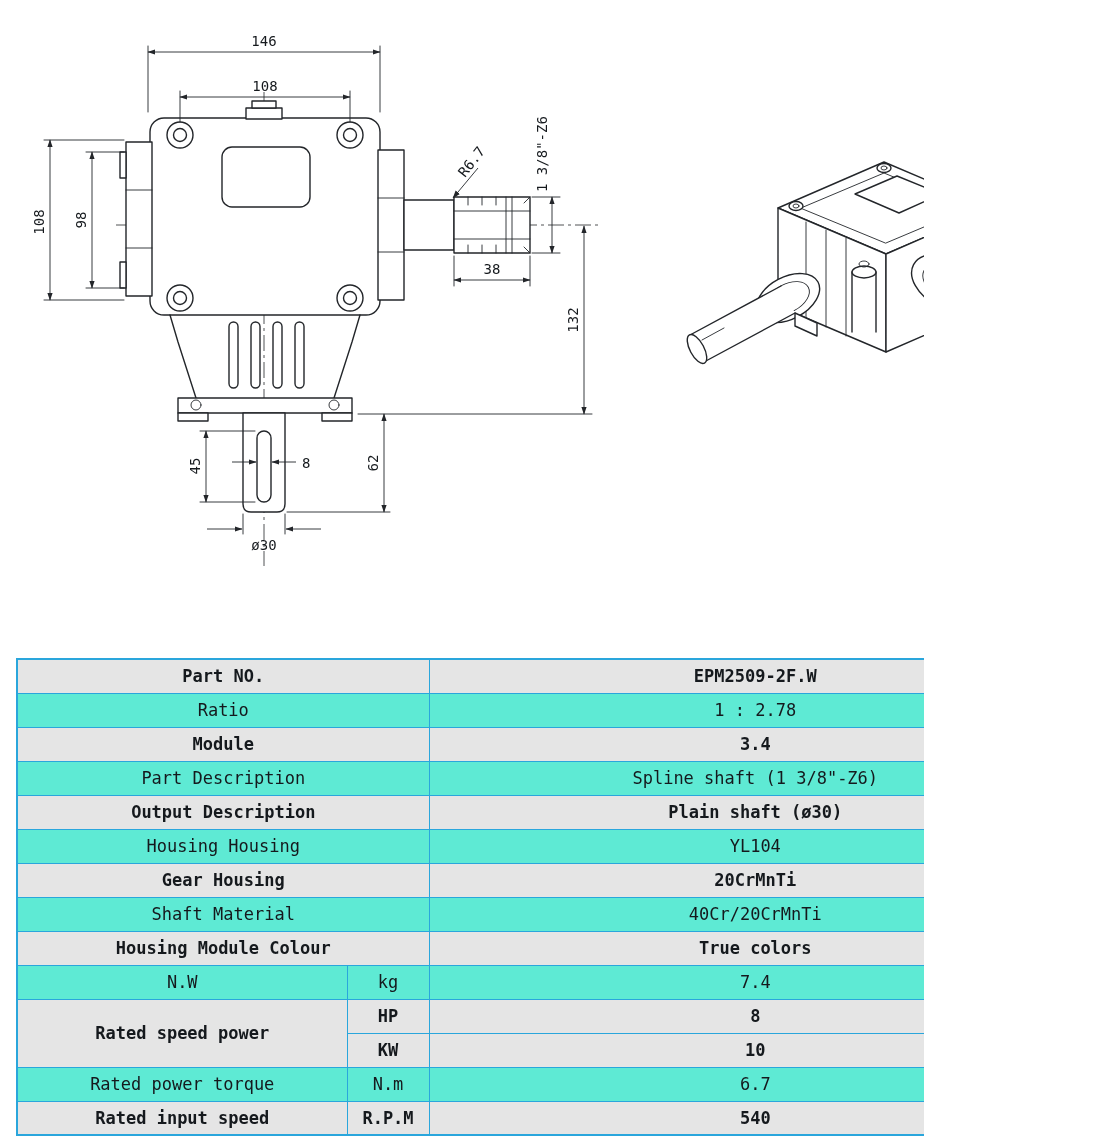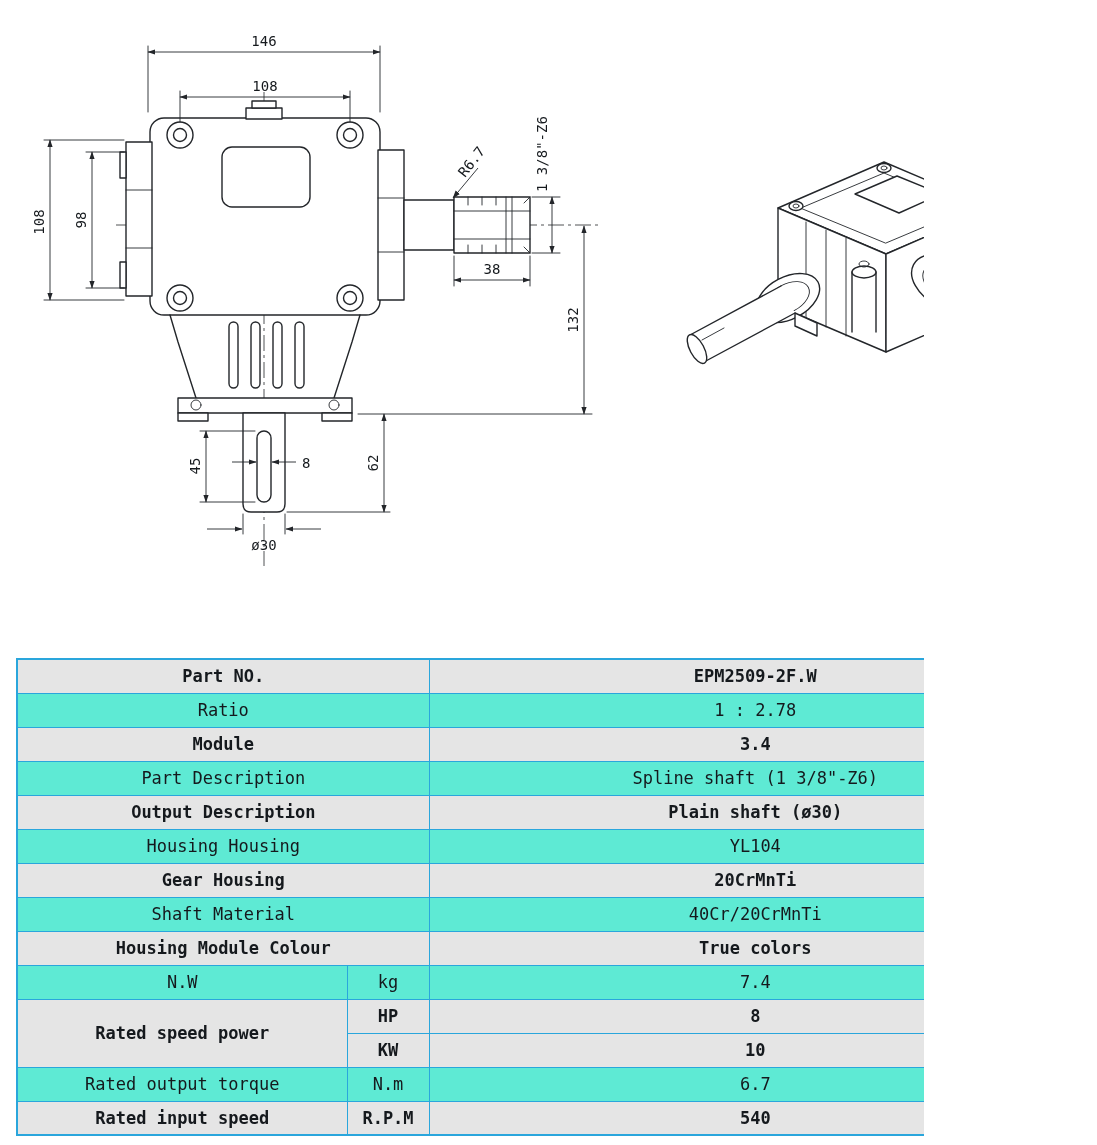--- a/index.html
+++ b/index.html
@@ -271,21 +271,21 @@
       <tr class="cyan">
         <td rowspan="2">Rated speed power</td>
         <td>HP</td>
         <td>8</td>
       </tr>
       <tr class="cyan">
         <td>KW</td>
         <td>10</td>
       </tr>
       <tr class="white">
-        <td>Rated output torque</td>
+        <td>Rated power torque</td>
         <td>N.m</td>
         <td>6.7</td>
       </tr>
       <tr class="cyan">
         <td>Rated input speed</td>
         <td>R.P.M</td>
         <td>540</td>
       </tr>
     </tbody>
   </table>

